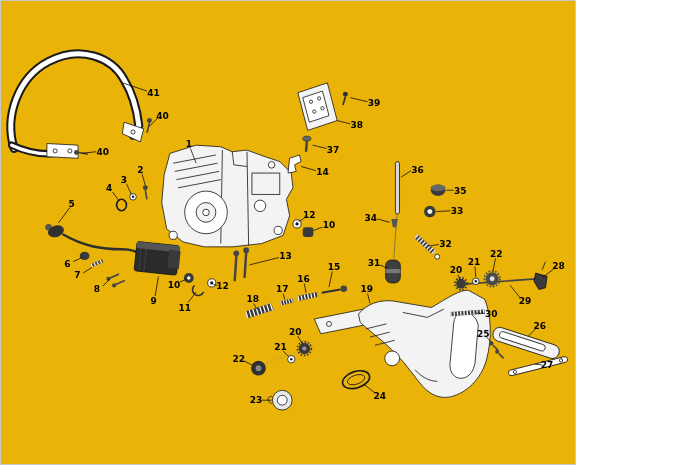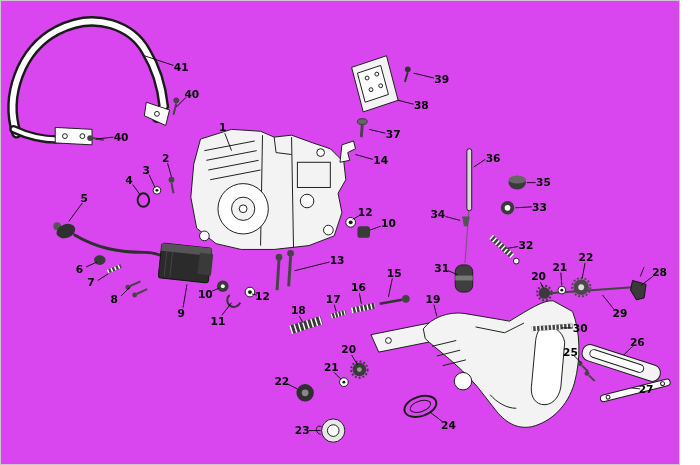--- a/index.html
+++ b/index.html
@@ -1,20 +1,20 @@
 <!DOCTYPE html>
 <html><head>
 <meta charset="utf-8">
 <style>
   * { margin:0; padding:0; box-sizing:border-box; }
   html,body { background:#ffffff; font-family:"DejaVu Sans", sans-serif; }
   #stage {
     position:relative;
-    width:680px; height:465px;
-    background:#d946ef;
+    width:576px; height:465px;
+    background:#eab308;
     border:1px solid #c9c9c9;
     overflow:hidden;
   }
   #diagram-svg { display:block; width:100%; height:100%; }
 
   
   .ol        { stroke:#1a1a1a; stroke-width:1; fill:none; }
   .part      { stroke:#1a1a1a; stroke-width:1; fill:#ffffff; }
   .part-lt   { stroke:#1a1a1a; stroke-width:1; fill:#f3f3f3; }
   .tube-o    { fill:none; stroke:#1a1a1a; stroke-width:11; stroke-linecap:round; }

